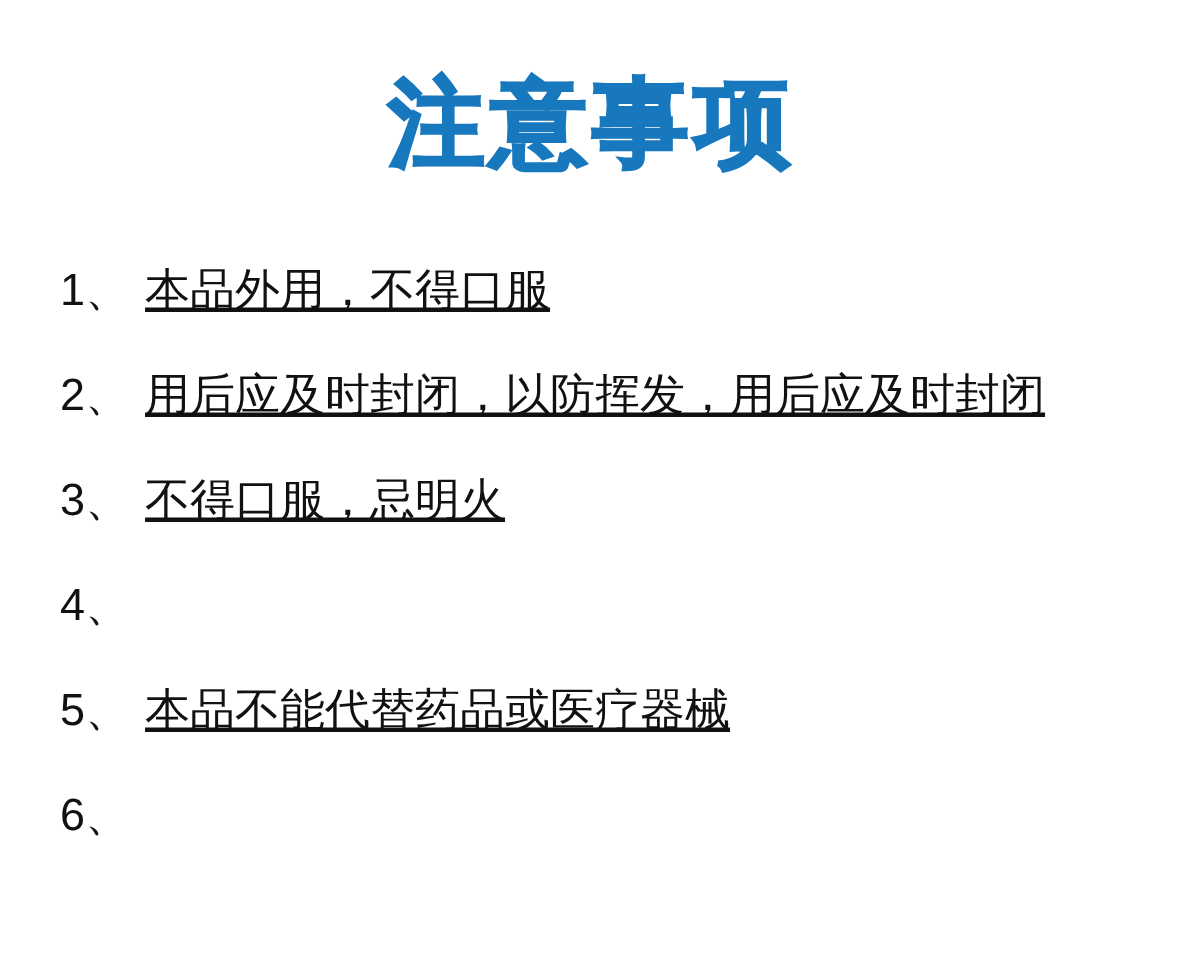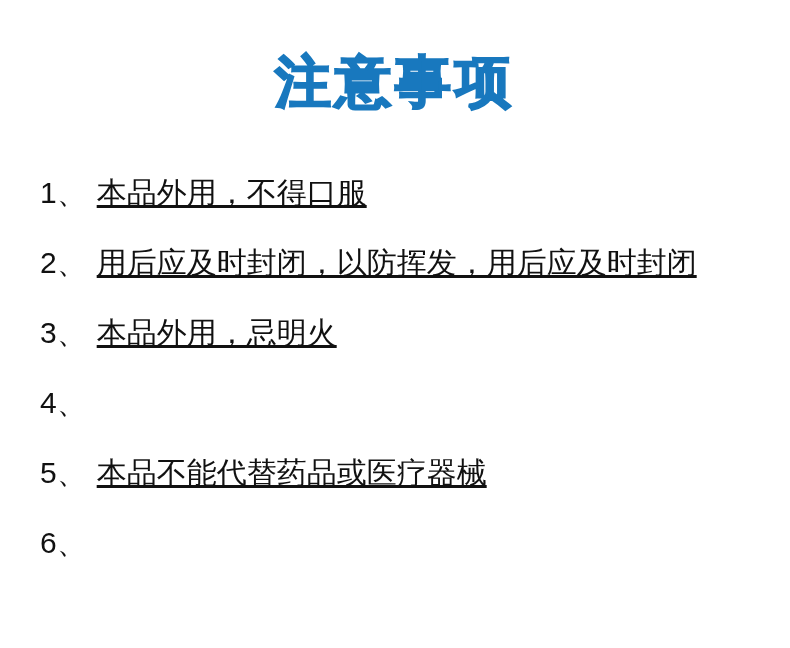--- a/index.html
+++ b/index.html
@@ -16,21 +16,21 @@
   .page {
     width: 790px;
     height: 648px;
     background: var(--bg, #ffffff);
     box-sizing: border-box;
     padding-top: 38px;
   }
   .title {
     margin: 0;
     text-align: center;
-    font-size: 56px;
+    font-size: 64px;
     line-height: 88px;
     font-weight: 900;
     letter-spacing: 4px;
     color: var(--title-color, #1878be);
     -webkit-text-stroke: 2px var(--title-color, #1878be);
   }
   .list {
     list-style: none;
     margin: 32px 0 0 0;
     padding: 0 20px 0 40px;
@@ -62,21 +62,21 @@
     <li class="item">
       <span class="num">1、</span>
       <span class="txt">本品外用，不得口服</span>
     </li>
     <li class="item">
       <span class="num">2、</span>
       <span class="txt">用后应及时封闭，以防挥发，用后应及时封闭</span>
     </li>
     <li class="item">
       <span class="num">3、</span>
-      <span class="txt">本品外用，忌明火</span>
+      <span class="txt">不得口服，忌明火</span>
     </li>
     <li class="item">
       <span class="num">4、</span>
     </li>
     <li class="item">
       <span class="num">5、</span>
       <span class="txt">本品不能代替药品或医疗器械</span>
     </li>
     <li class="item">
       <span class="num">6、</span>

